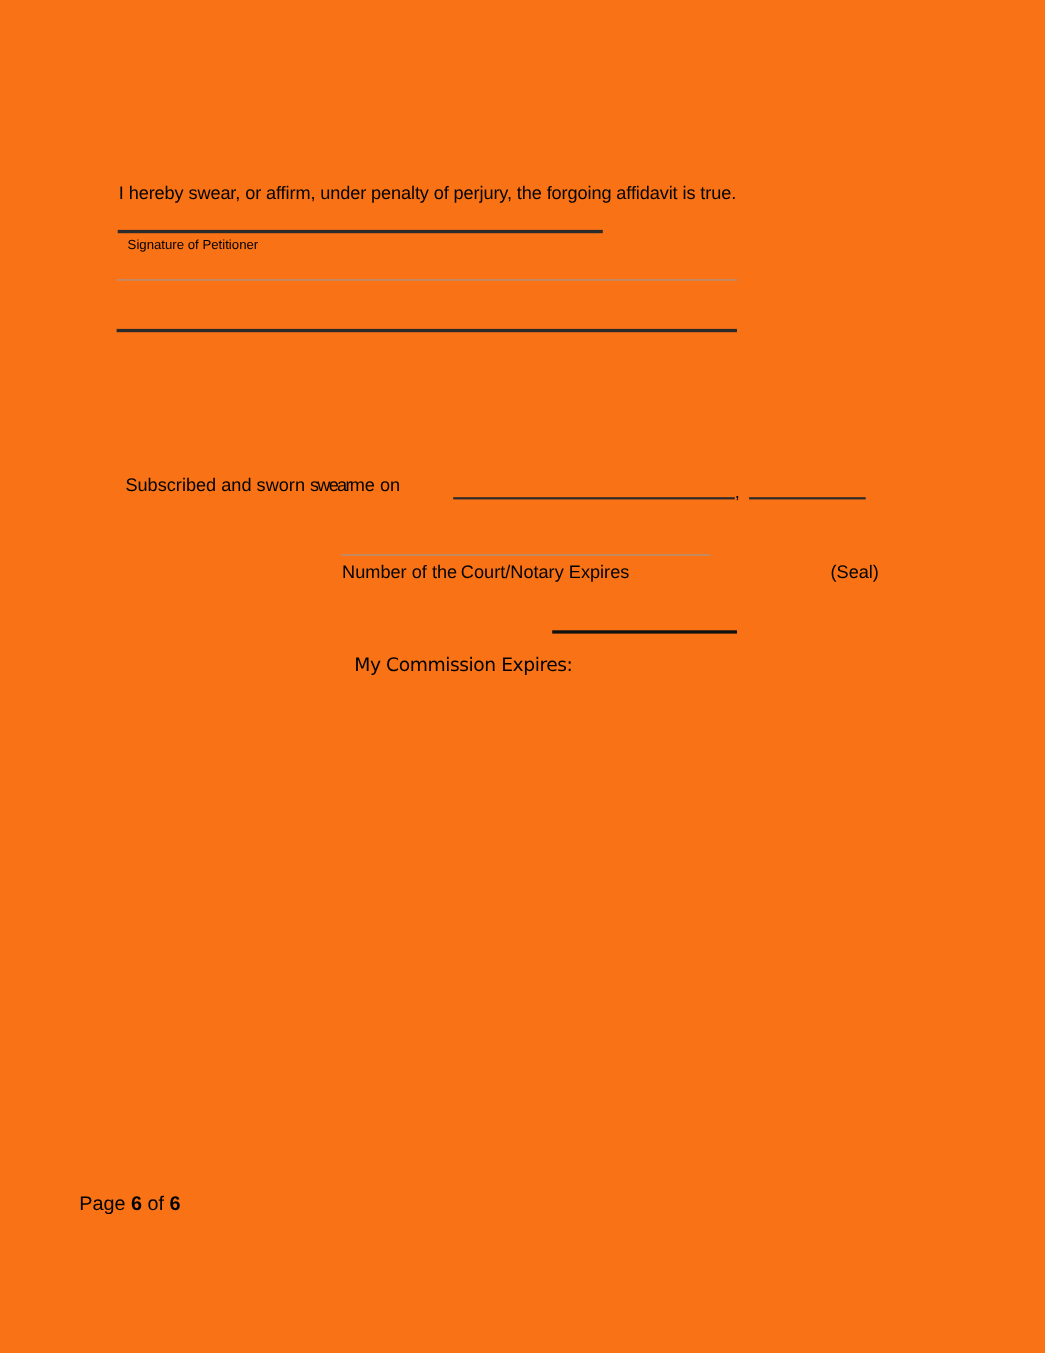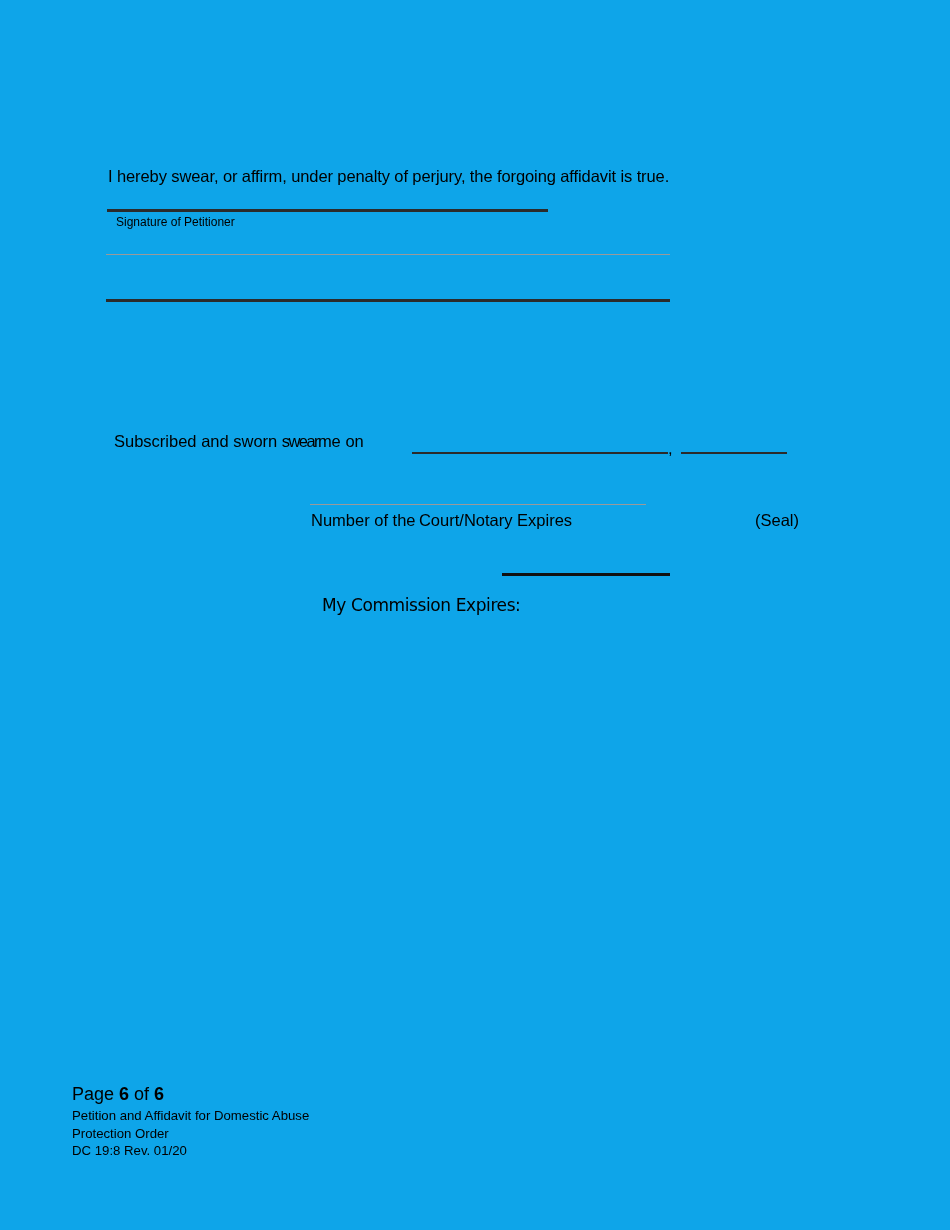--- a/index.html
+++ b/index.html
@@ -16,21 +16,21 @@
     color: #000000;
     -webkit-font-smoothing: antialiased;
   }
 
   .page {
     position: absolute;
     left: 0;
     top: 0;
     width: 950px;
     height: 1230px;
-    background: #0ea5e9;
+    background: #f97316;
     overflow: hidden;
   }
 
   
   .abs {
     position: absolute;
     white-space: nowrap;
     line-height: 1;
   }
 
@@ -212,20 +212,15 @@
   <div class="rule rule-thin" id="clerk-rule"></div>
   <div class="abs" id="clerk-label"><span>Number of the</span><span class="tight"> </span><span>Court/Notary Expires</span></div>
 
   <div class="abs" id="seal-label">(Seal)</div>
 
   <div class="abs" id="commission-label">My Commission Expires:</div>
   <div class="rule" id="commission-rule"></div>
 
   <div id="footer">
     <div id="page-number"><span>Page </span><span class="num">6</span><span> of </span><span class="num">6</span></div>
-    <div id="footer-lines">
-      <div>Petition and Affidavit for Domestic Abuse</div>
-      <div>Protection Order</div>
-      <div>DC 19:8 Rev. 01/20</div>
-    </div>
   </div>
 
 </div>
 
 </body></html>

